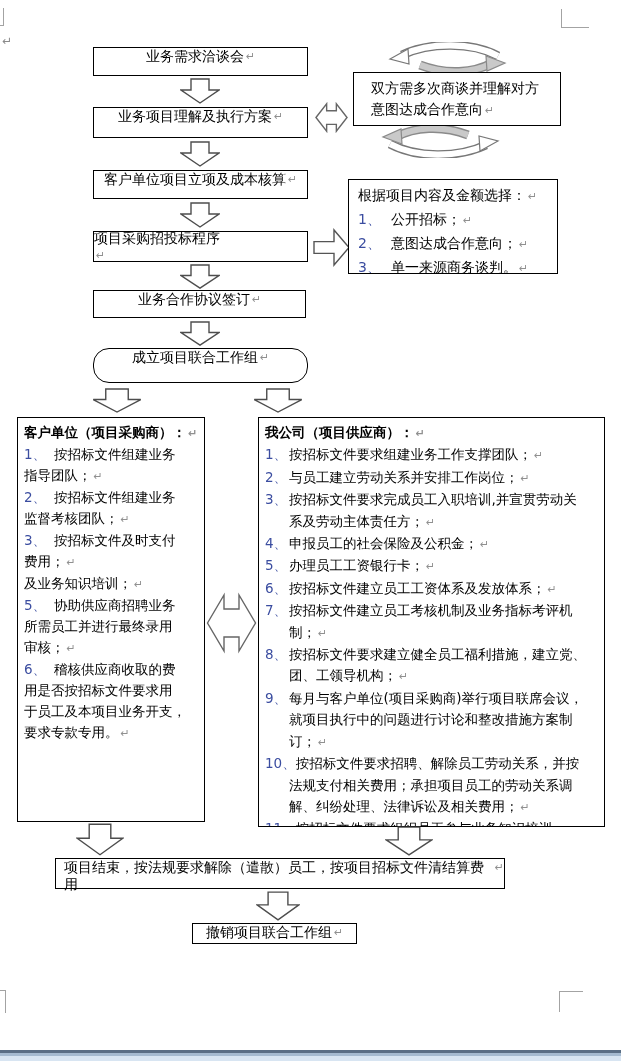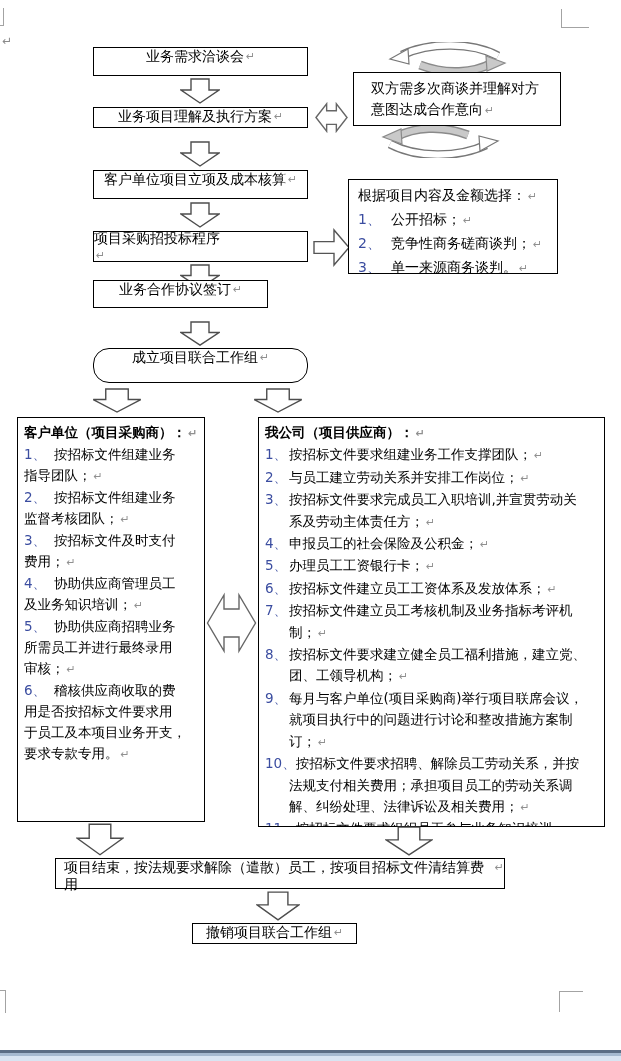--- a/index.html
+++ b/index.html
@@ -49,21 +49,21 @@
 
   <div class="fbox" style="left:93px;top:47px;width:215px;height:29px;">
       <span>业务需求洽谈会</span>
       <span class="pmark">↵</span>
     </div>
   <div class="abs" style="left:180px;top:78px;width:40px;height:26px;">
     <svg viewBox="0 0 40 26" preserveAspectRatio="none">
         <path d="M11 1 H29 V12 H39 L20 25 L1 12 H11 Z" fill="#fff" stroke="#4d4d4d" stroke-width="1.4" vector-effect="non-scaling-stroke"></path>
       </svg>
   </div>
-  <div class="fbox" style="left:93px;top:107px;width:215px;height:21px;">
+  <div class="fbox" style="left:93px;top:107px;width:215px;height:31px;">
       <span>业务项目理解及执行方案</span>
       <span class="pmark">↵</span>
     </div>
   <div class="abs" style="left:180px;top:141px;width:40px;height:26px;">
     <svg viewBox="0 0 40 26" preserveAspectRatio="none">
         <path d="M11 1 H29 V12 H39 L20 25 L1 12 H11 Z" fill="#fff" stroke="#4d4d4d" stroke-width="1.4" vector-effect="non-scaling-stroke"></path>
       </svg>
   </div>
   <div class="fbox" style="left:93px;top:170px;width:215px;height:29px;">
       <span>客户单位项目立项及成本核算</span>
@@ -76,21 +76,21 @@
   </div>
   <div class="fbox" style="left:93px;top:231px;width:215px;height:31px;flex-direction:column;">
       <span>项目采购招投标程序</span>
       <span class="pmark">↵</span>
     </div>
   <div class="abs" style="left:180px;top:264px;width:40px;height:25px;">
     <svg viewBox="0 0 40 26" preserveAspectRatio="none">
         <path d="M11 1 H29 V12 H39 L20 25 L1 12 H11 Z" fill="#fff" stroke="#4d4d4d" stroke-width="1.4" vector-effect="non-scaling-stroke"></path>
       </svg>
   </div>
-  <div class="fbox" style="left:93px;top:280px;width:175px;height:28px;">
+  <div class="fbox" style="left:93px;top:290px;width:213px;height:28px;">
       <span>业务合作协议签订</span>
       <span class="pmark">↵</span>
     </div>
   <div class="abs" style="left:180px;top:321px;width:40px;height:25px;">
     <svg viewBox="0 0 40 26" preserveAspectRatio="none">
         <path d="M11 1 H29 V12 H39 L20 25 L1 12 H11 Z" fill="#fff" stroke="#4d4d4d" stroke-width="1.4" vector-effect="non-scaling-stroke"></path>
       </svg>
   </div>
   <div class="fbox" style="left:93px;top:348px;width:215px;height:35px;border-radius:16px;">
       <span>成立项目联合工作组</span>
@@ -144,35 +144,34 @@
   <div class="abs" style="left:313px;top:227px;width:37px;height:41px;">
     <svg viewBox="0 0 37 42" preserveAspectRatio="none">
         <path d="M1 15 H21 V3 L36 21 L21 39 V27 H1 Z" fill="#fff" stroke="#555" stroke-width="1.4" vector-effect="non-scaling-stroke"></path>
       </svg>
   </div>
 
   <div class="bigbox selbox" style="left:348px;top:179px;width:210px;height:95px;font-size:14px;">
     <div class="inner" style="padding:4px 4px 0 9px;">
         <div class="ln"><span>根据项目内容及金额选择：</span><span class="pmark">↵</span></div>
         <div class="ln"><span class="num">1、</span><span>公开招标；</span><span class="pmark">↵</span></div>
-        <div class="ln"><span class="num">2、</span><span>竞争性商务磋商谈判；</span><span class="pmark">↵</span></div>
+        <div class="ln"><span class="num">2、</span><span>意图达成合作意向；</span><span class="pmark">↵</span></div>
         <div class="ln"><span class="num">3、</span><span>单一来源商务谈判。</span><span class="pmark">↵</span></div>
       </div>
   </div>
 
   <div class="bigbox lt" style="left:17px;top:417px;width:188px;height:405px;">
     <div class="inner">
         <div class="ln bold"><span>客户单位（项目采购商）：</span><span class="pmark">↵</span></div>
         <div class="ln"><span class="num">1、</span><span>按招标文件组建业务</span></div>
         <div class="ln"><span>指导团队；</span><span class="pmark">↵</span></div>
         <div class="ln"><span class="num">2、</span><span>按招标文件组建业务</span></div>
         <div class="ln"><span>监督考核团队；</span><span class="pmark">↵</span></div>
         <div class="ln"><span class="num">3、</span><span>按招标文件及时支付</span></div>
         <div class="ln"><span>费用；</span><span class="pmark">↵</span></div>
-        <div class="ln"><span class="num">4、</span><span>协助供应商管理员工</span></div>
         <div class="ln"><span>及业务知识培训；</span><span class="pmark">↵</span></div>
         <div class="ln"><span class="num">5、</span><span>协助供应商招聘业务</span></div>
         <div class="ln"><span>所需员工并进行最终录用</span></div>
         <div class="ln"><span>审核；</span><span class="pmark">↵</span></div>
         <div class="ln"><span class="num">6、</span><span>稽核供应商收取的费</span></div>
         <div class="ln"><span>用是否按招标文件要求用</span></div>
         <div class="ln"><span>于员工及本项目业务开支，</span></div>
         <div class="ln"><span>要求专款专用。</span><span class="pmark">↵</span></div>
       </div>
   </div>

